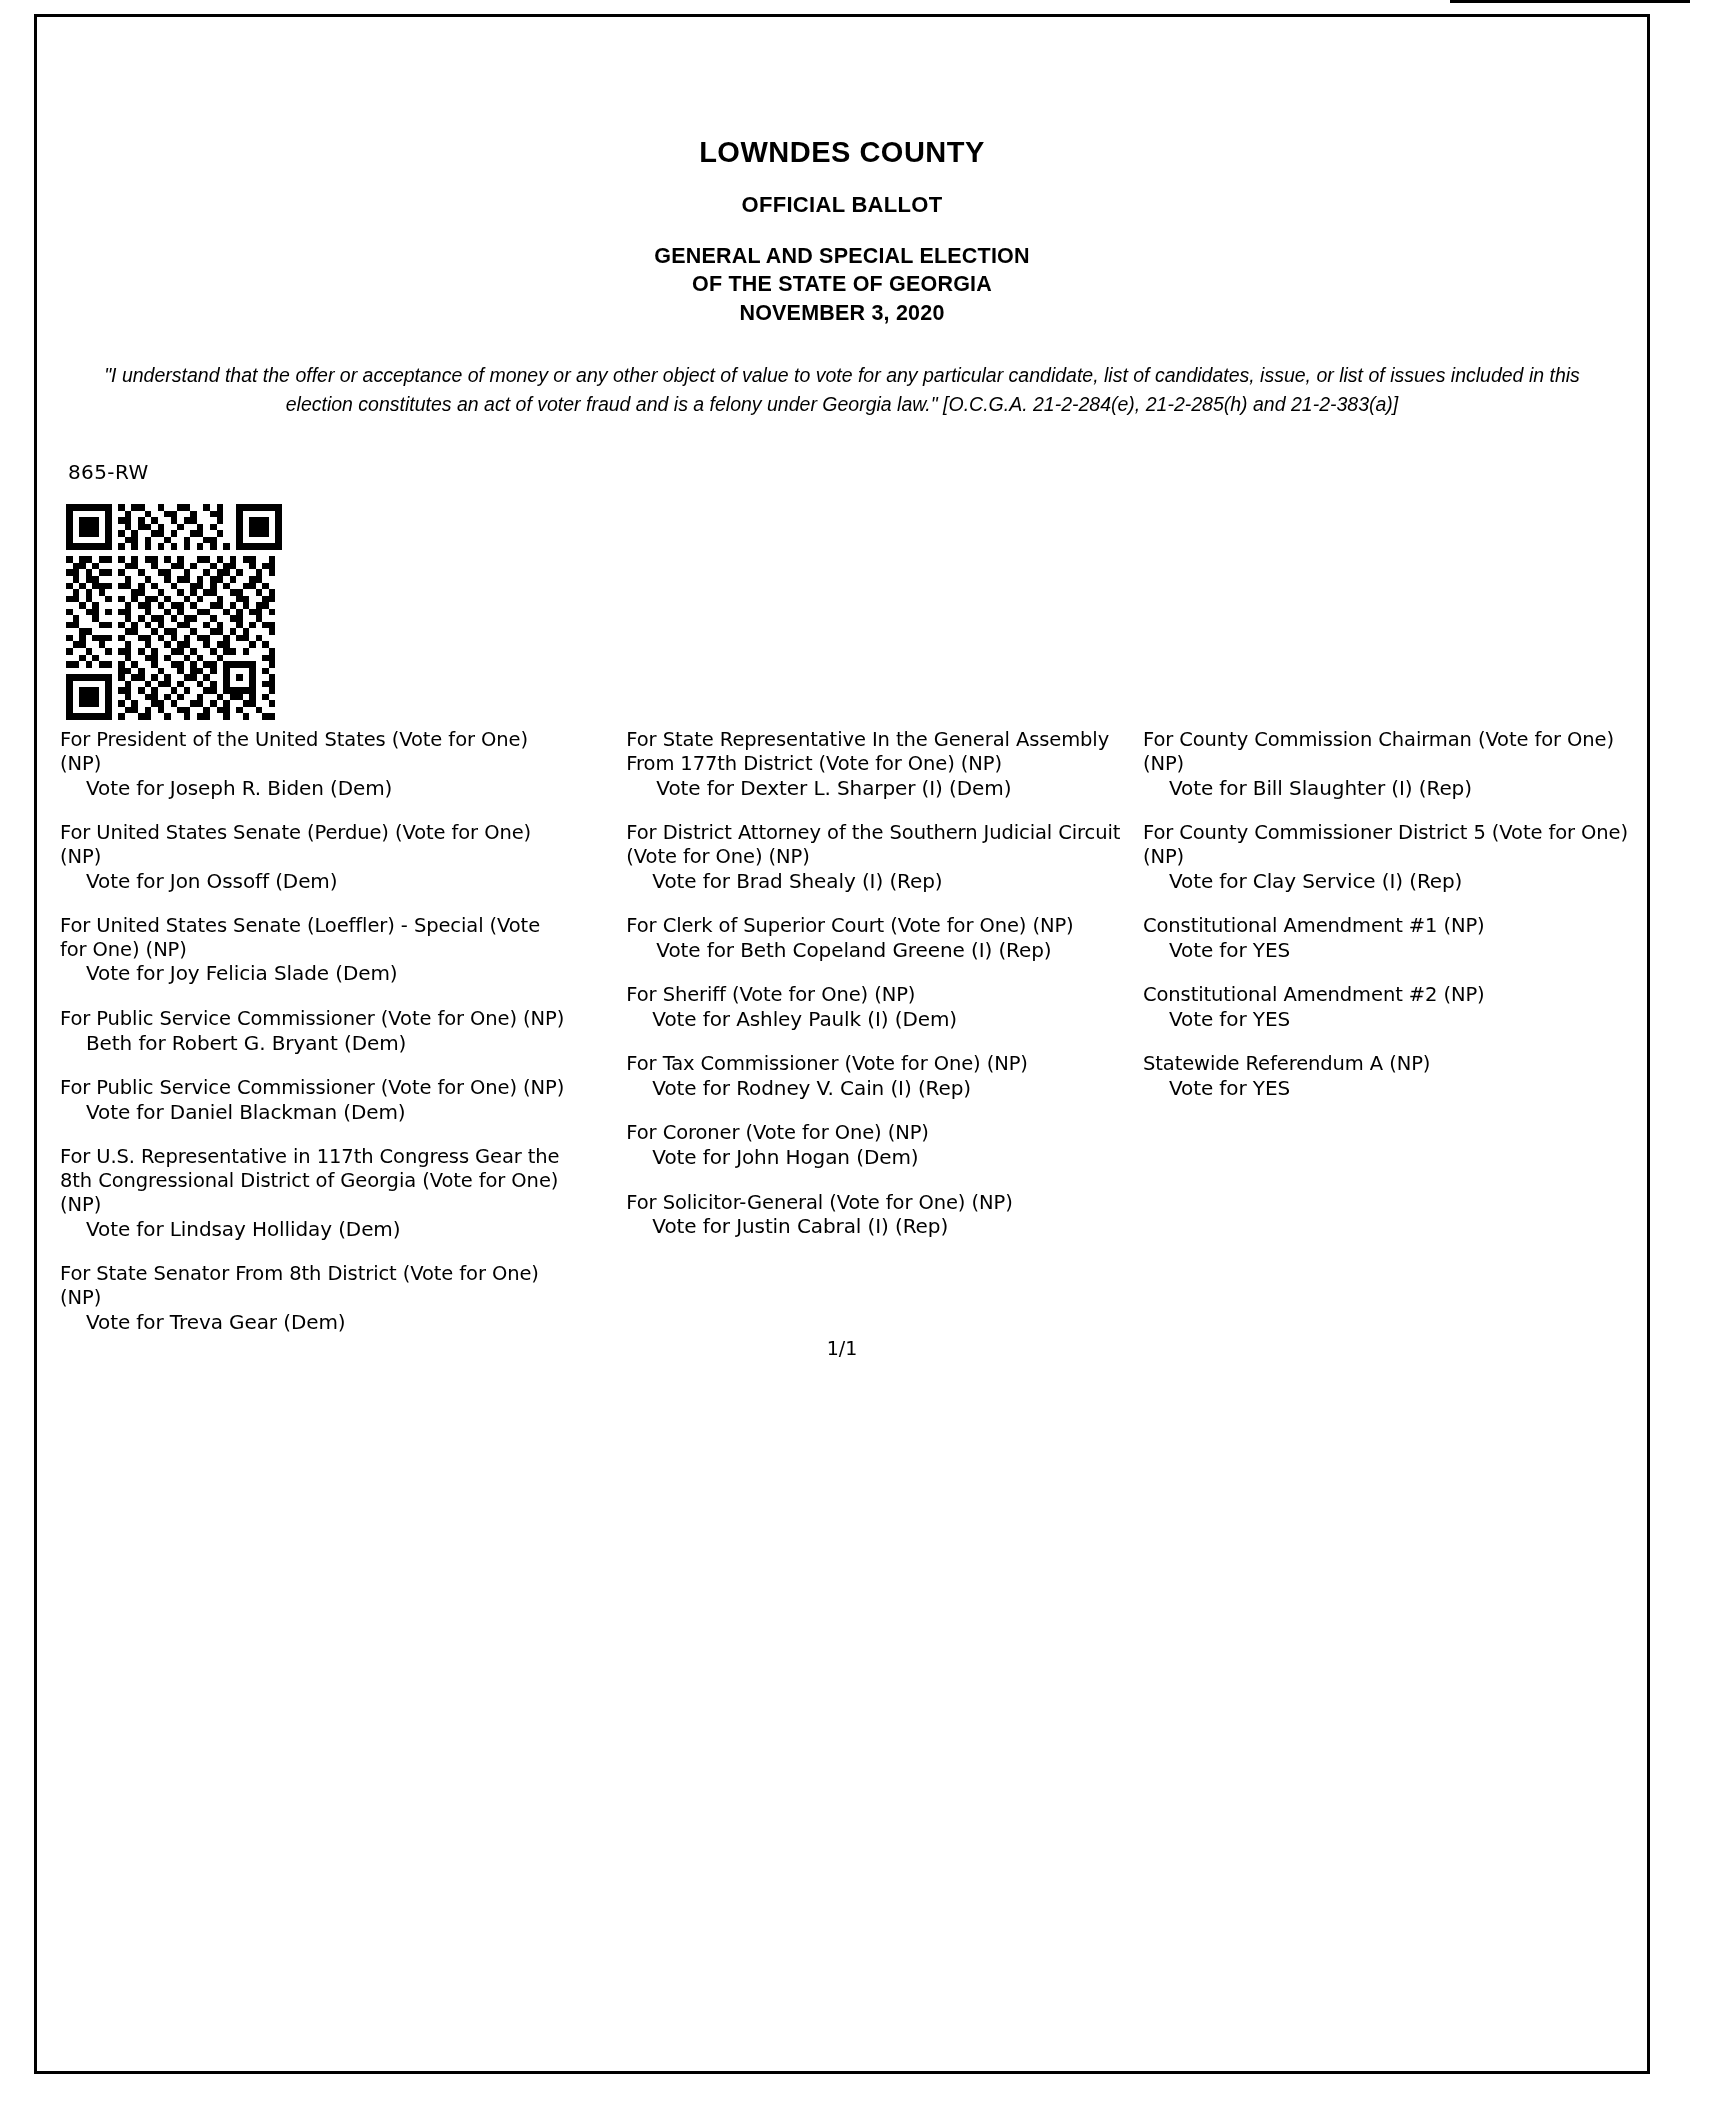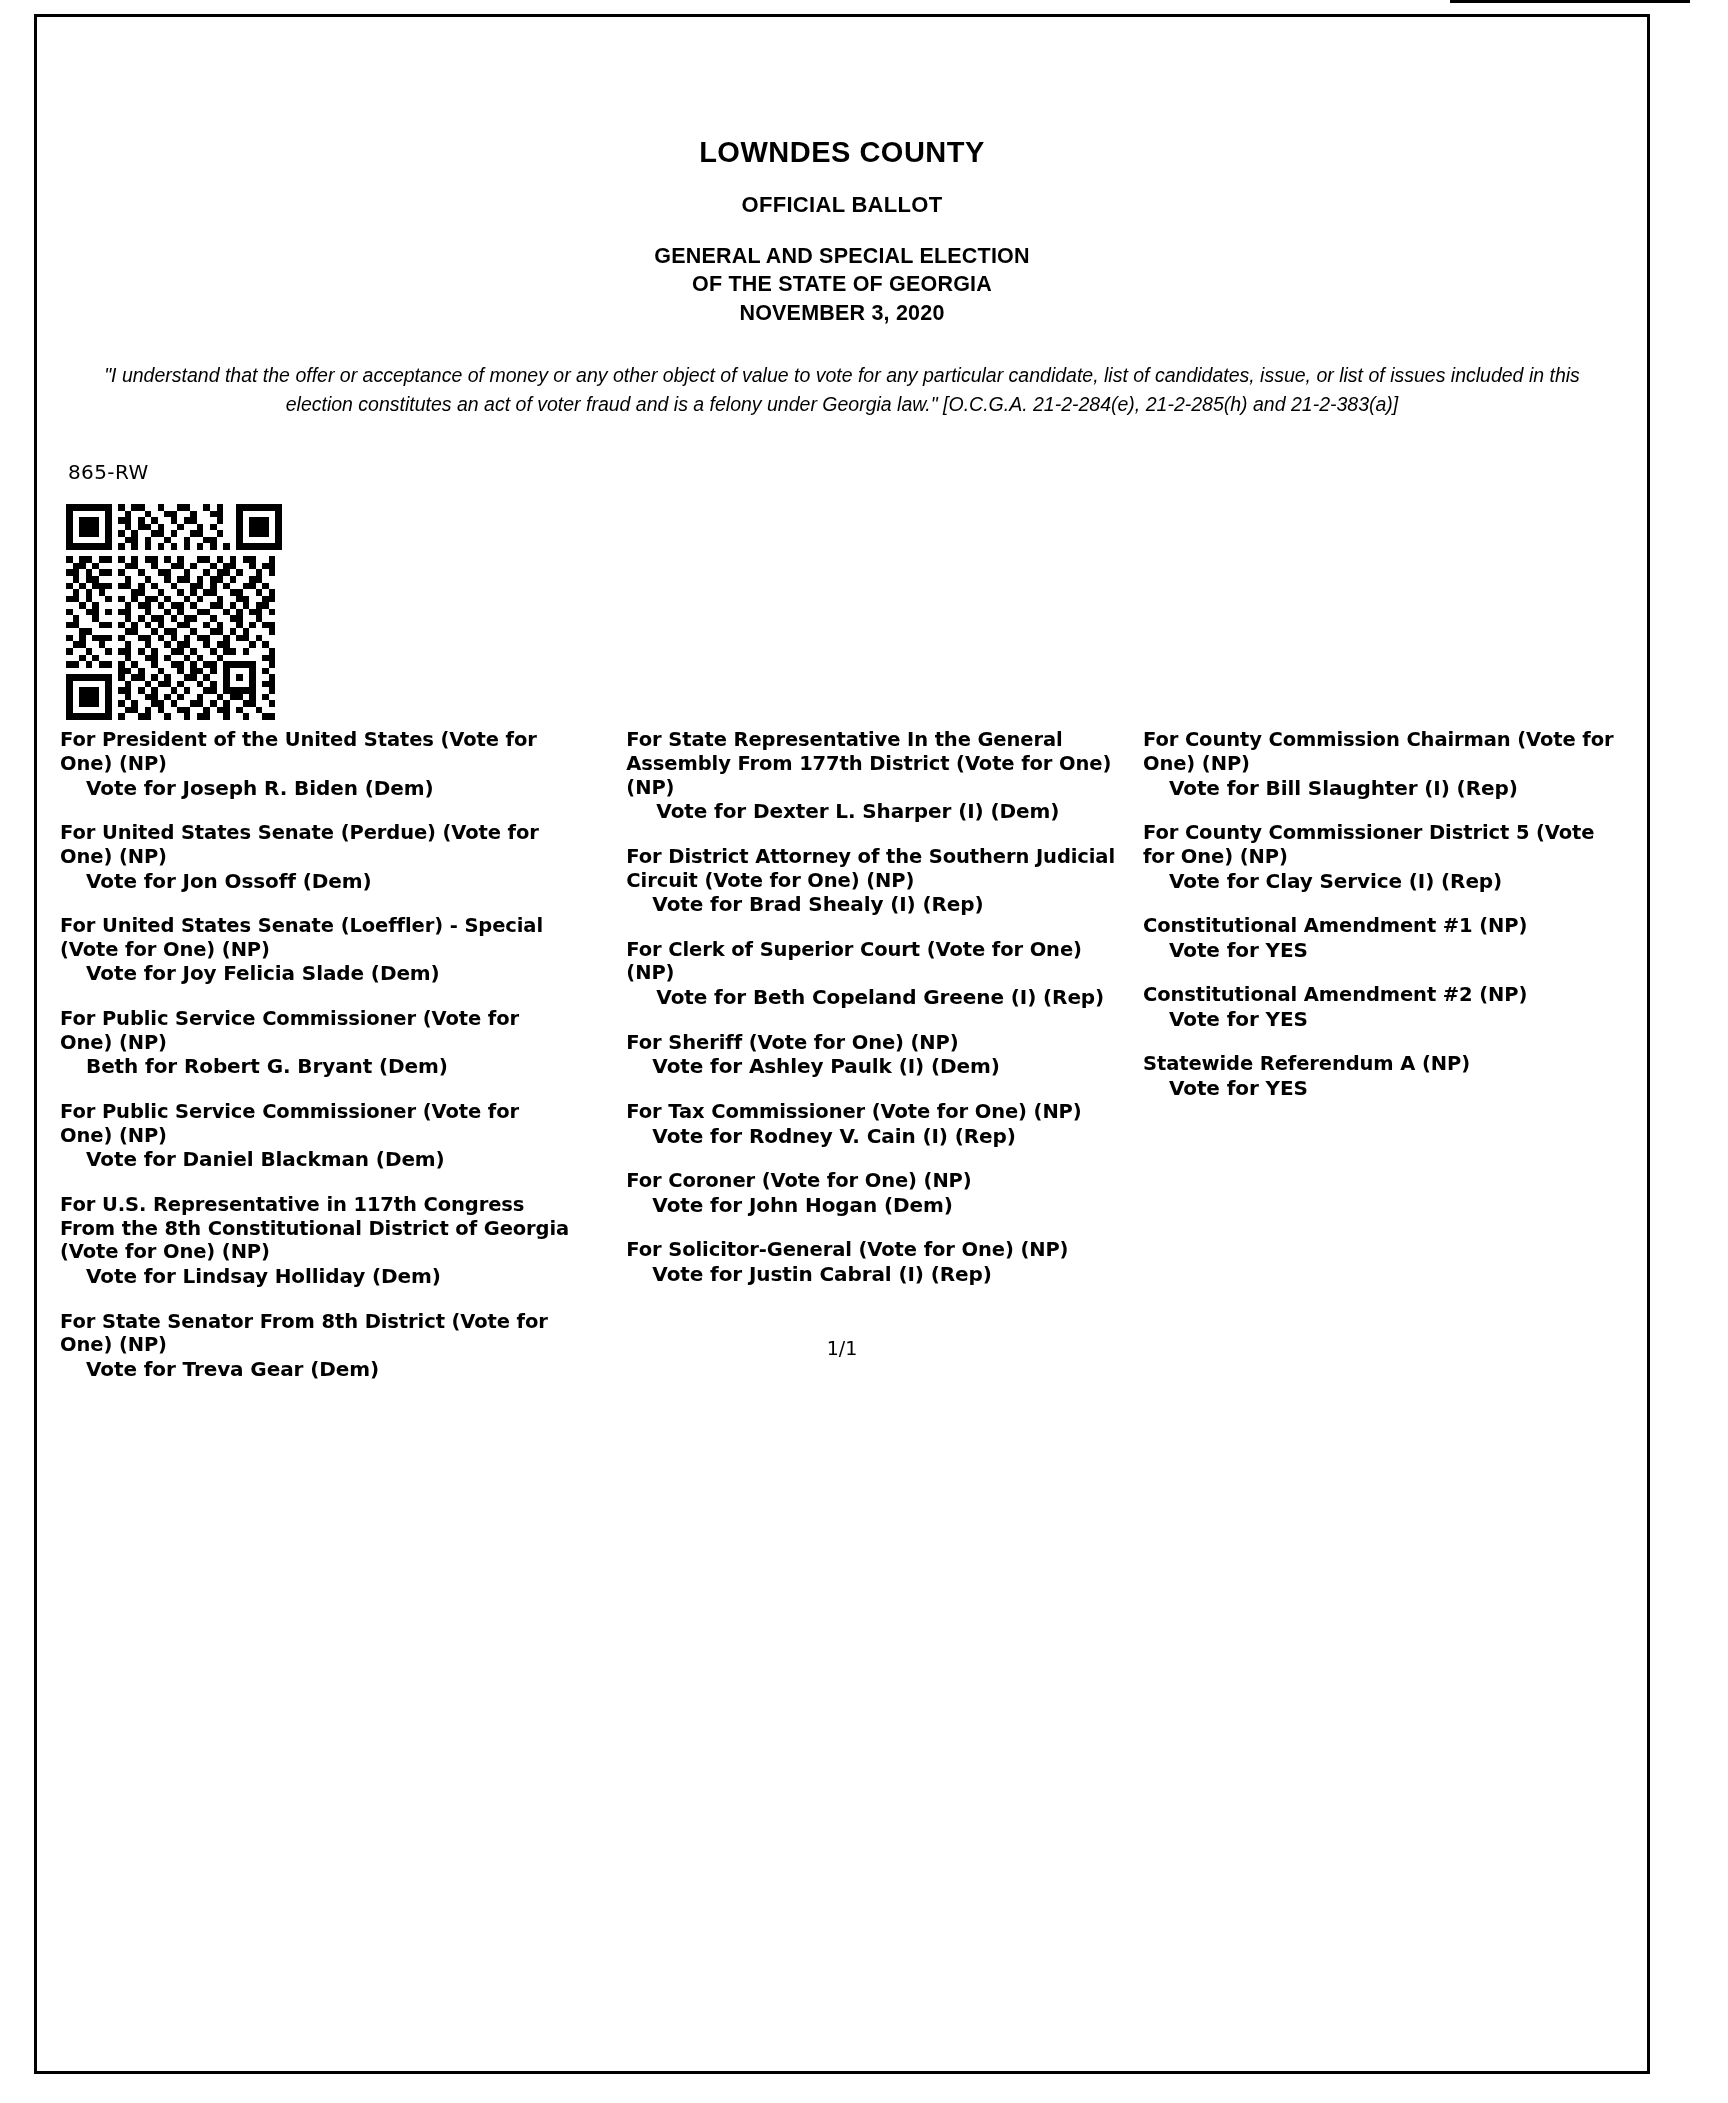--- a/index.html
+++ b/index.html
@@ -95,21 +95,20 @@
 
   
   .cols {
     position: absolute;
     left: 26px;
     top: 714px;
     width: 1570px;
     display: flex;
     gap: 0px;
     font-family: "DejaVu Sans", sans-serif;
-    font-weight: bold;
   }
   .col {
     box-sizing: border-box;
   }
   .col1 { width: 540px; padding-right: 14px; }
   .col2 { width: 530px; padding-right: 14px; margin-left: 40px; }
   .col3 { width: 500px; }
 
   .contest {
     margin-bottom: 21px;
@@ -507,21 +506,21 @@
       </div>
       <div class="contest">
         <div class="office">For Public Service Commissioner  (Vote for One) (NP)</div>
         <div class="choice">Beth for Robert G. Bryant (Dem)</div>
       </div>
       <div class="contest">
         <div class="office">For Public Service Commissioner  (Vote for One) (NP)</div>
         <div class="choice">Vote for Daniel Blackman (Dem)</div>
       </div>
       <div class="contest">
-        <div class="office">For U.S. Representative in 117th Congress From the 8th Constitutional District of Georgia (Vote for One) (NP)</div>
+        <div class="office">For U.S. Representative in 117th Congress Gear the 8th Congressional District of Georgia (Vote for One) (NP)</div>
         <div class="choice">Vote for Lindsay Holliday (Dem)</div>
       </div>
       <div class="contest">
         <div class="office">For State Senator From 8th District  (Vote for One) (NP)</div>
         <div class="choice">Vote for Treva Gear (Dem)</div>
       </div>
     </div>
 
     <div class="col col2">
       <div class="contest">

